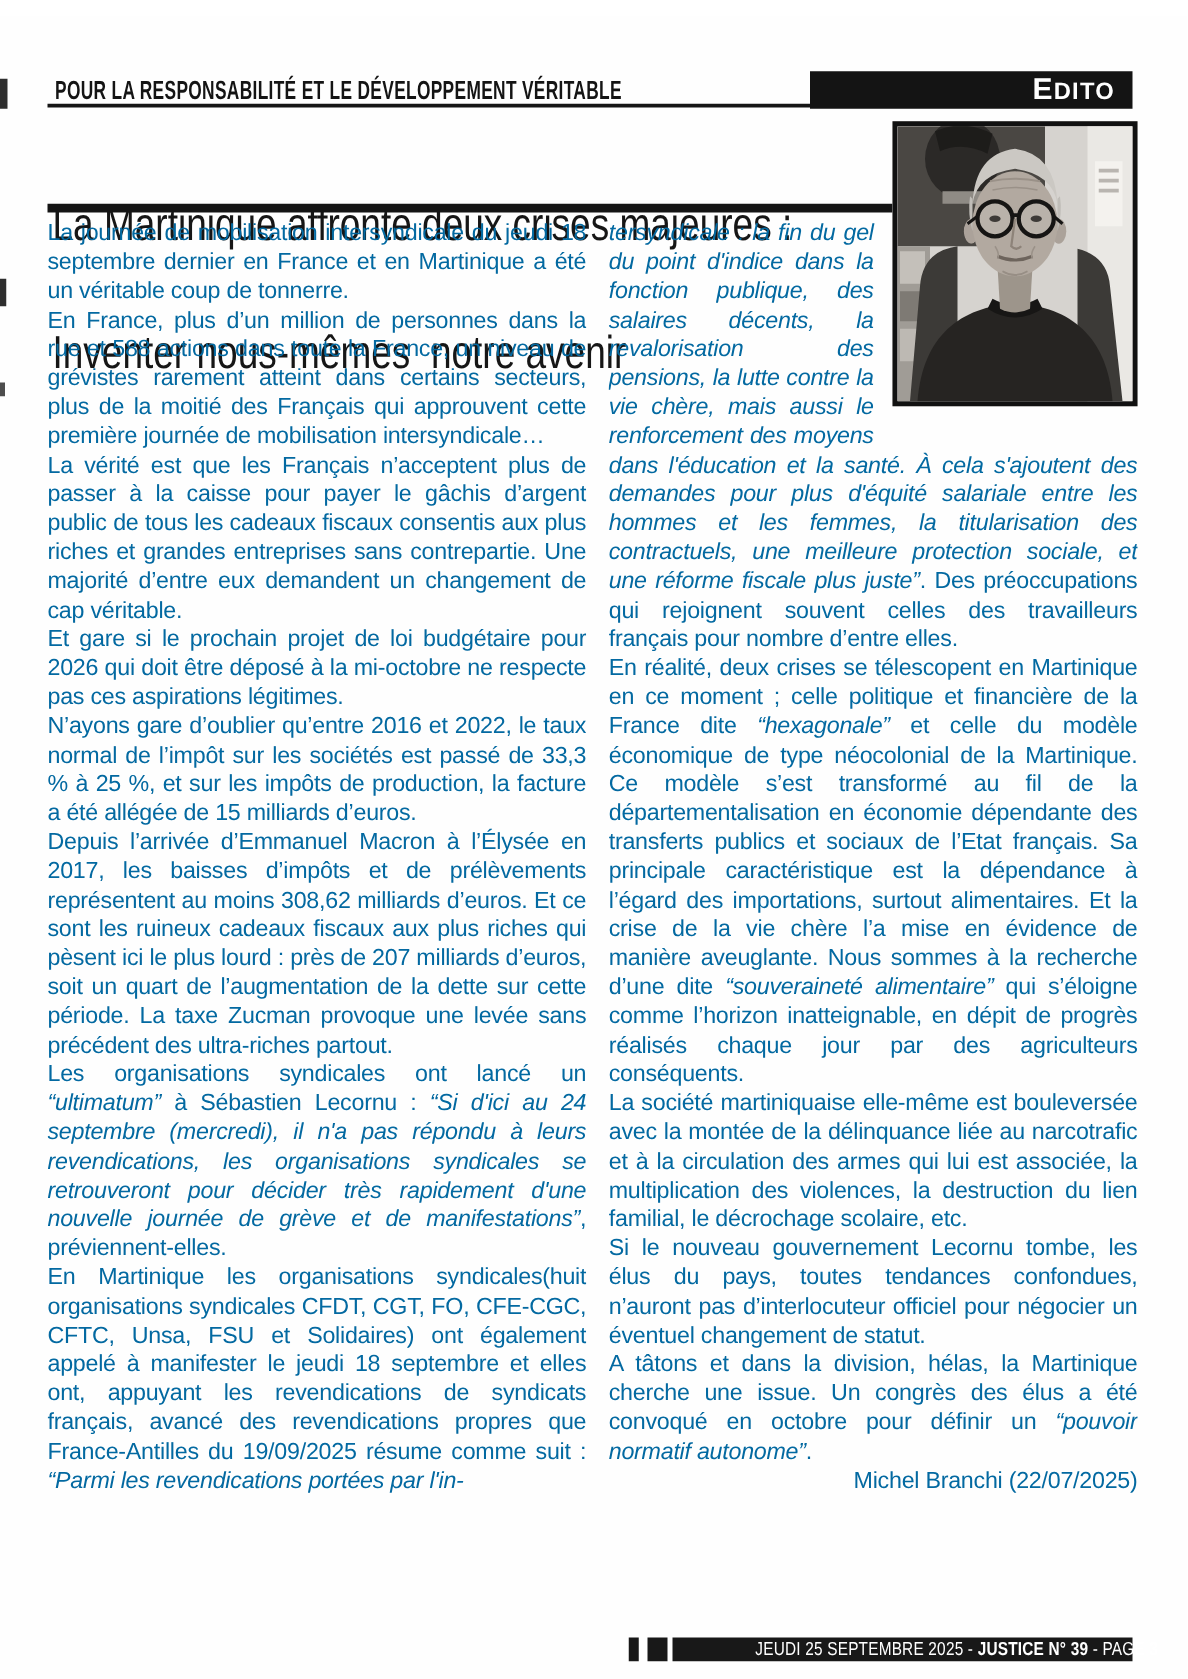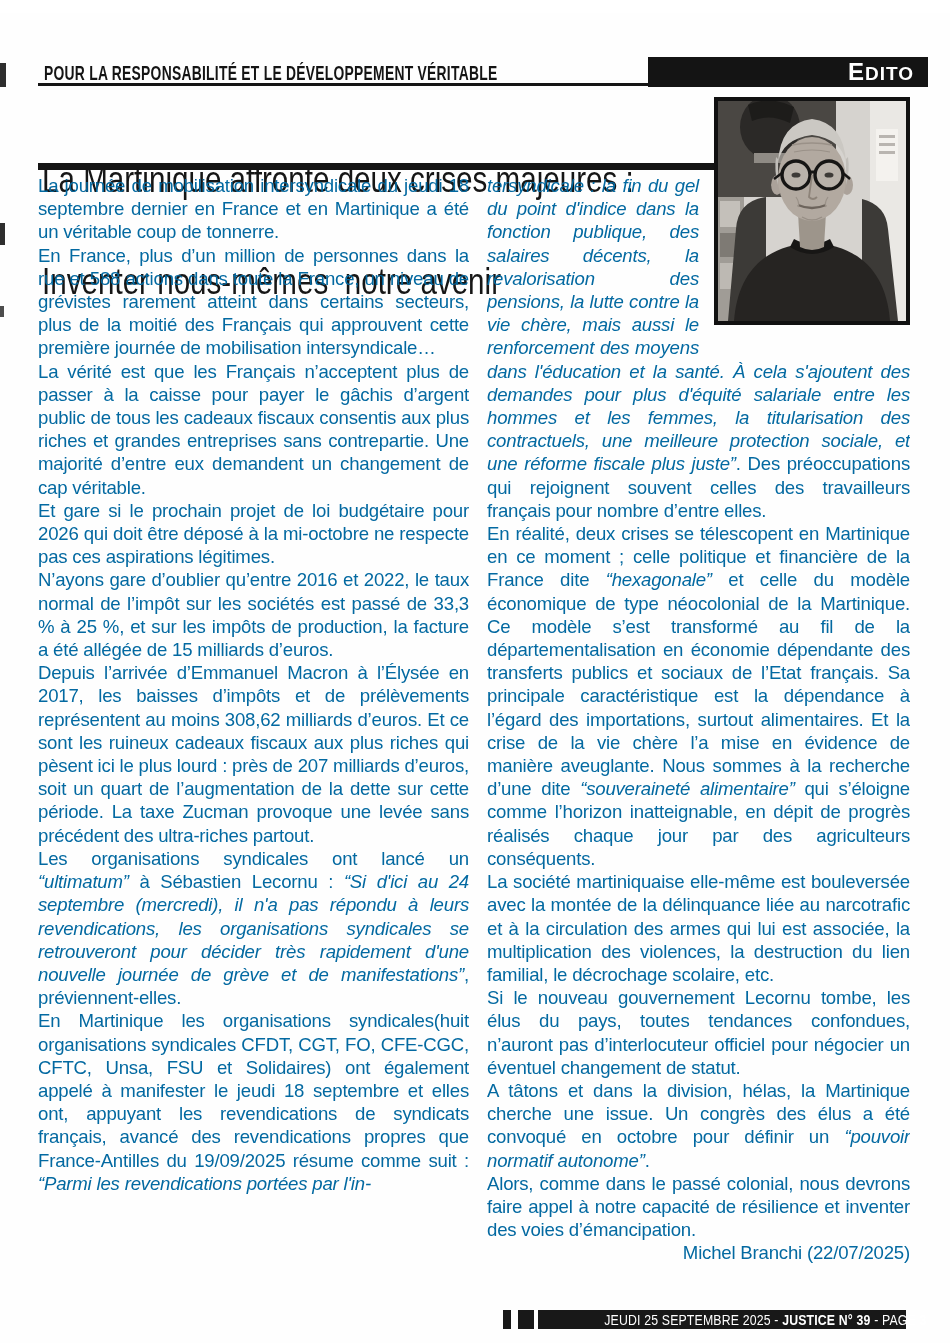--- a/index.html
+++ b/index.html
@@ -11,21 +11,21 @@
   }
 
   
   .kicker {
     position:absolute; left:44px; top:48px; font-size:21px; font-weight:bold;
     color:#141414; white-space:nowrap; letter-spacing:.4px;
     transform:scaleX(.66); transform-origin:left center;
   }
   .header-rule { position:absolute; left:38px; top:70px; width:612px; height:3px; background:#151515; }
   .edito-badge {
-    position:absolute; left:648px; top:44px; width:280px; height:30px;
+    position:absolute; left:648px; top:44px; width:258px; height:30px;
     background:#141414; color:#ffffff;
   }
   .edito-badge .badge-text {
     display:block; text-align:right; padding-right:14px; font-weight:bold;
     font-size:19px; line-height:30px; letter-spacing:1px;
   }
   .edito-badge .badge-text::first-letter { font-size:24px; }
 
   
   .headline {
@@ -165,21 +165,20 @@
       <p><span>Les organisations syndicales ont lancé un </span><span class="it">“ultimatum”</span><span> à Sébastien Lecornu : </span><span class="it">“Si d'ici au 24 septembre (mercredi), il n'a pas répondu à leurs revendications, les organisations syndicales se retrouveront pour décider très rapidement d'une nouvelle journée de grève et de manifestations”</span><span>, préviennent-elles.</span></p>
       <p><span>En Martinique les organisations syndicales(huit organisations syndicales CFDT, CGT, FO, CFE-CGC, CFTC, Unsa, FSU et Solidaires)  ont également appelé à manifester le jeudi 18 septembre et elles ont, appuyant les revendications de syndicats français, avancé des revendications propres que France-Antilles du 19/09/2025 résume comme suit : </span><span class="it">“Parmi les revendications portées par l'in-</span></p>
     </div>
   <div class="col col-2">
     <div class="photo-spacer"></div>
   <p><span class="it">tersyndicale : la fin du gel du point d'indice dans la fonction publique, des salaires décents, la revalorisation des pensions, la lutte contre la vie chère, mais aussi le renforcement des moyens dans l'éducation et la santé. À cela s'ajoutent des demandes pour plus d'équité salariale entre les hommes et les femmes, la titularisation des contractuels, une meilleure protection sociale, et une réforme fiscale plus juste”</span><span>. Des préoccupations qui rejoignent souvent celles des travailleurs français pour nombre d’entre elles.</span></p>
       <p><span>En réalité, deux crises se télescopent en Martinique en ce moment ; celle politique et financière de la France dite </span><span class="it">“hexagonale”</span><span> et celle du modèle économique de type néocolonial de la Martinique. Ce modèle s’est transformé au fil de la départementalisation en économie dépendante des transferts publics et sociaux de l’Etat français. Sa principale caractéristique est la dépendance à l’égard des importations, surtout alimentaires. Et la crise de la vie chère l’a mise en évidence de manière aveuglante. Nous sommes à la recherche d’une dite </span><span class="it">“souveraineté alimentaire”</span><span> qui s’éloigne comme l’horizon inatteignable, en dépit de progrès réalisés chaque jour par des agriculteurs conséquents.</span></p>
       <p><span>La société martiniquaise elle-même est bouleversée avec la montée de la délinquance liée au narcotrafic et à la circulation des armes qui lui est associée, la multiplication des violences, la destruction du lien familial, le décrochage scolaire, etc.</span></p>
       <p><span>Si le nouveau gouvernement Lecornu tombe, les élus du pays, toutes tendances confondues, n’auront pas d’interlocuteur officiel pour négocier un éventuel changement de statut.</span></p>
       <p><span>A tâtons et dans la division, hélas, la Martinique cherche une issue. Un congrès des élus a été convoqué en octobre pour définir un </span><span class="it">“pouvoir normatif autonome”</span><span>.</span></p>
-      <p><span>Alors, comme dans le passé colonial, nous devrons faire appel à notre capacité de résilience et inventer des voies d’émancipation.</span></p>
       <p style="text-align: right;"><span>Michel Branchi (22/07/2025)</span></p>
     </div>
 
   <div class="footer-block b1"></div>
   <div class="footer-block b2"></div>
   <div class="footer-bar">
     <span class="footer-text"><span>JEUDI 25 SEPTEMBRE 2025 - </span><span class="fb">JUSTICE N° 39</span><span> - PAGE </span><span class="fb">3</span></span>
   </div>
 
 </div>

